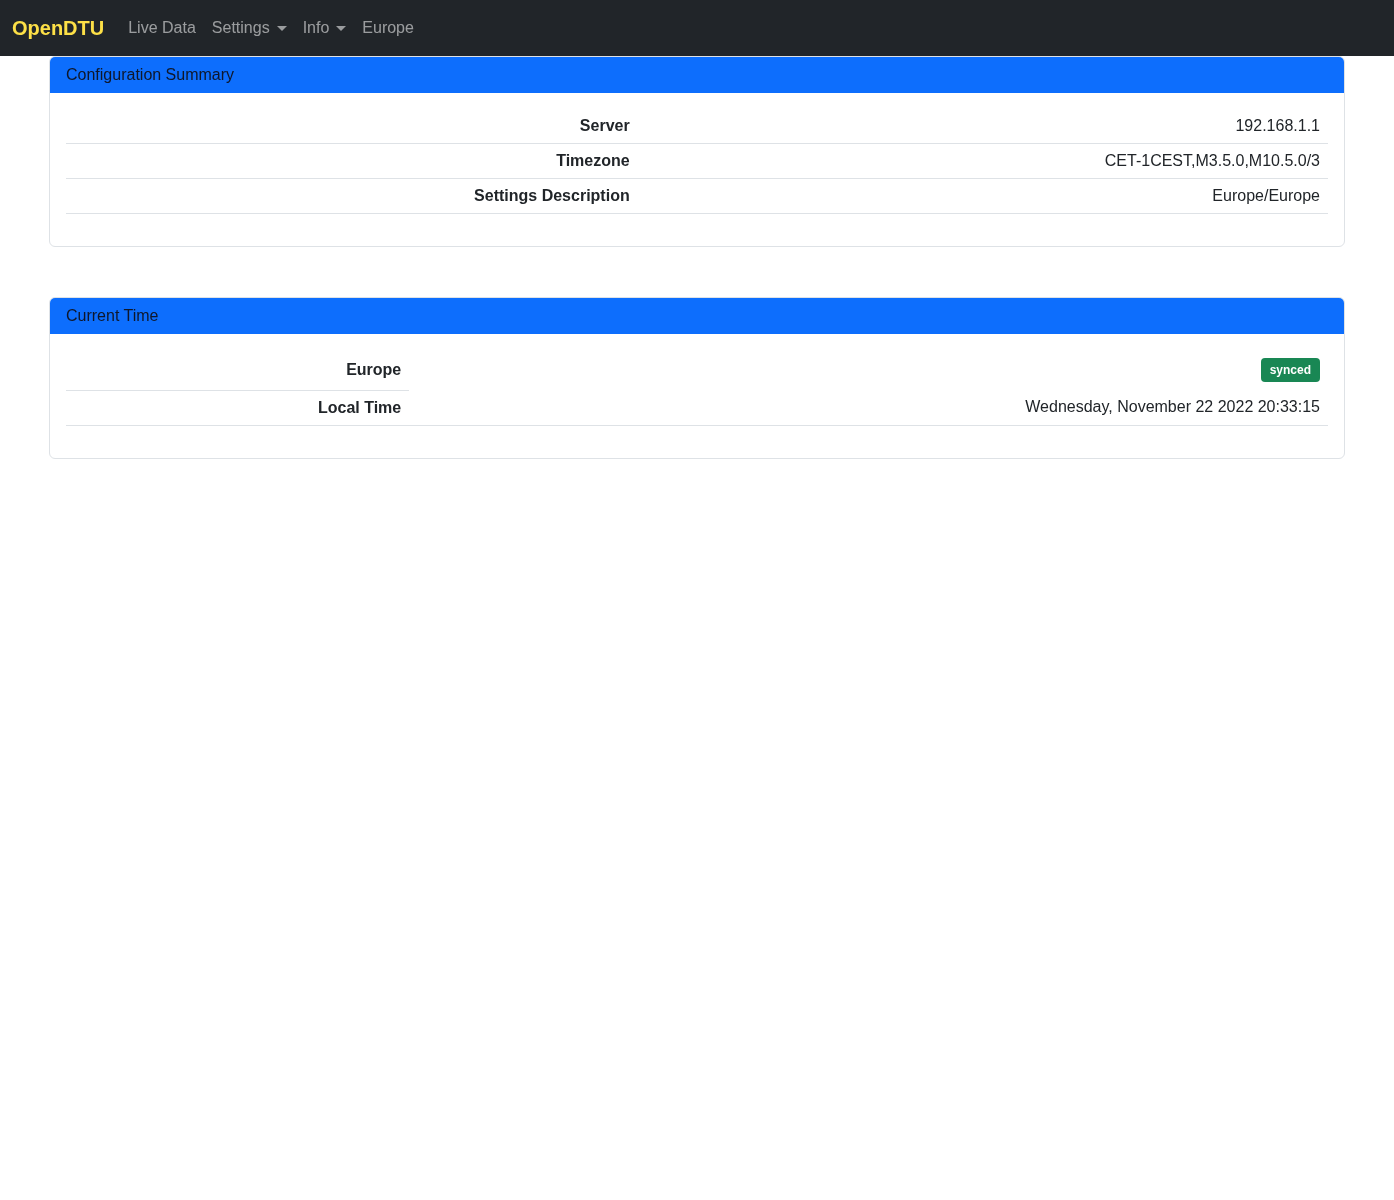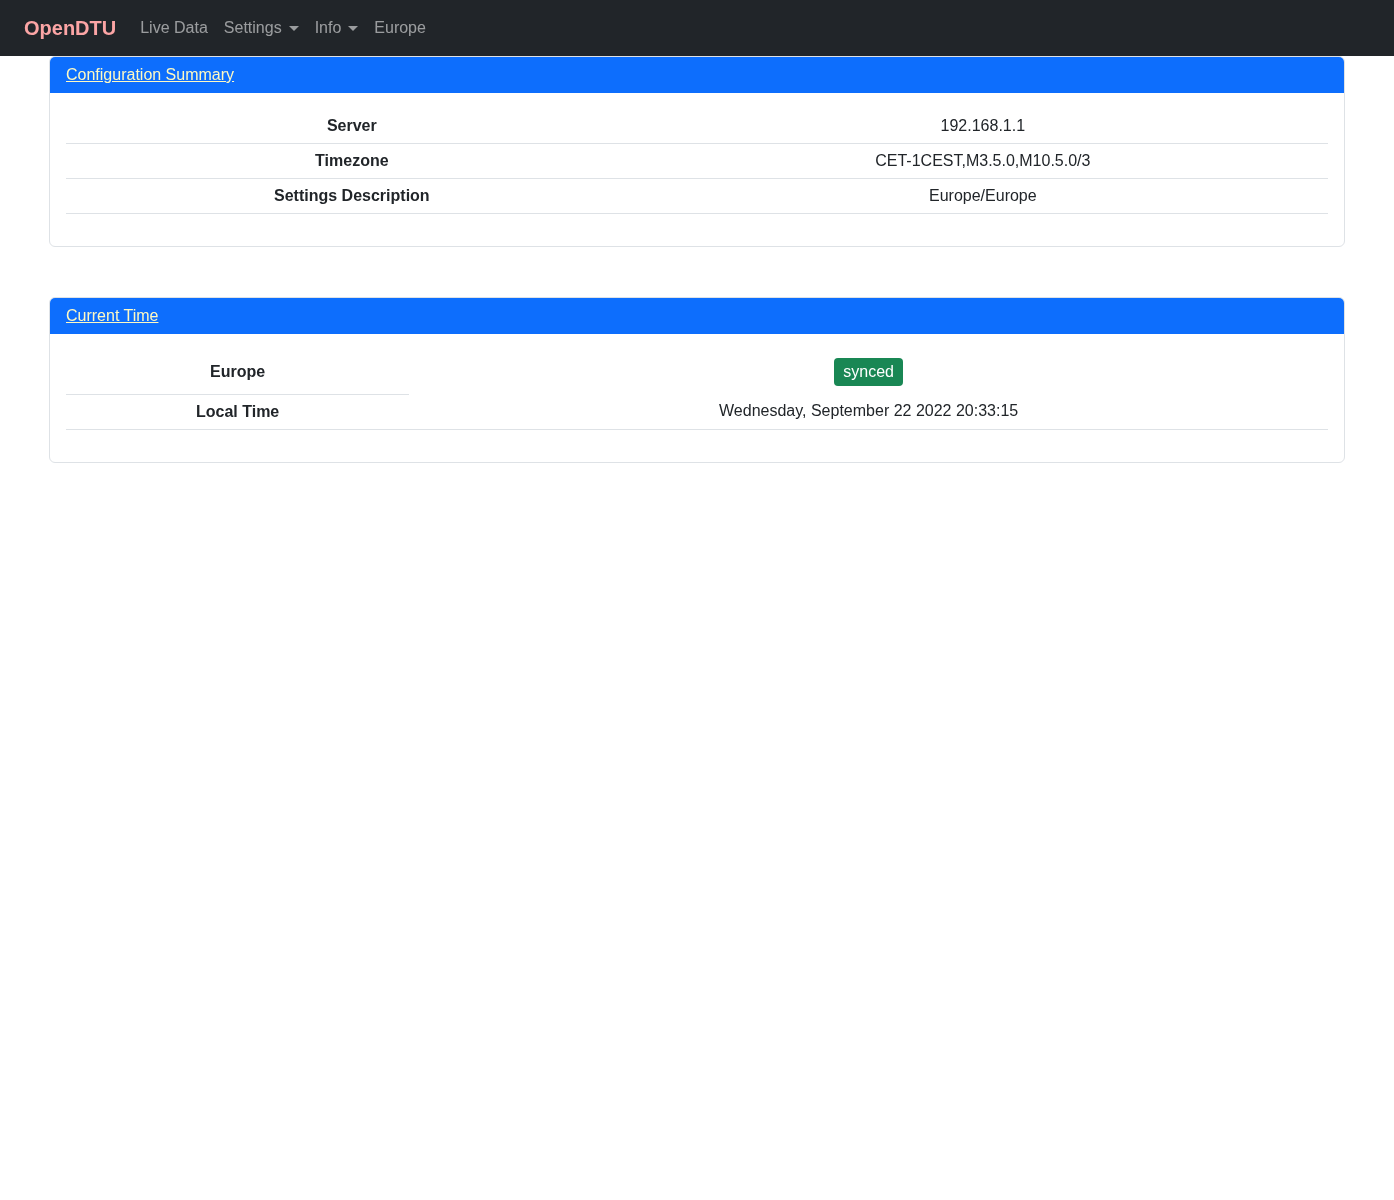--- a/index.html
+++ b/index.html
@@ -16,27 +16,26 @@
 
   
   .navbar {
     background: #212529;
     height: 56px;
     display: flex;
     align-items: center;
     padding: 0 12px;
   }
   .navbar-brand {
-    color: #fca5a5;
+    color: #fde047;
     font-size: 20px;
     font-weight: 600;
     text-decoration: none;
     margin-right: 16px;
     cursor: pointer;
-    margin-left: 12px;
   }
   .navbar-nav {
     display: flex;
     align-items: flex-start;
     list-style: none;
     margin: 0;
     padding: 0;
   }
   .nav-link {
     display: inline-flex;
@@ -74,56 +73,55 @@
 
   
   .card {
     border: 1px solid #dee2e6;
     border-radius: 6px;
     background: #fff;
     margin-bottom: 50px;
   }
   .card-header {
     background: #0d6efd;
-    color: #fef9c3;
+    color: #0f172a;
     font-size: 16px;
     padding: 9px 16px;
     border-radius: 5px 5px 0 0;
-    text-decoration: underline;
   }
   .card-body { padding: 16px; }
 
   table.kv {
     width: 100%;
     border-collapse: collapse;
     margin-bottom: 16px;
   }
   table.kv th, table.kv td {
-    text-align: center;
+    text-align: right;
     padding: 8px;
     border-bottom: 1px solid #dee2e6;
     vertical-align: middle;
     font-size: 16px;
     color: #212529;
   }
   table.kv th { font-weight: 700; }
   table.kv.cfg th { width: 45.3%; }
   table.kv.time th { width: 27.2%; }
 
   td.status-cell {
     border-bottom: none !important;
     vertical-align: top;
     padding: 4px 8px 8px 0;
   }
   .badge {
     display: inline-block;
     background: #198754;
     color: #fff;
-    font-size: 16px;
-    font-weight: 400;
+    font-size: 12px;
+    font-weight: 700;
     line-height: 1;
     padding: 6px 9px;
     border-radius: 4px;
   }
 </style>
 </head>
 <body>
 
 <div class="page">
 
@@ -186,21 +184,21 @@
         <table class="kv time">
           <tbody>
             <tr>
               <th>Europe</th>
               <td class="status-cell">
                 <span class="badge">synced</span>
               </td>
             </tr>
             <tr>
               <th>Local Time</th>
-              <td>Wednesday, September 22 2022 20:33:15</td>
+              <td>Wednesday, November 22 2022 20:33:15</td>
             </tr>
           </tbody>
         </table>
       </div>
     </div>
 
   </div>
 </div>
 
 </body></html>

